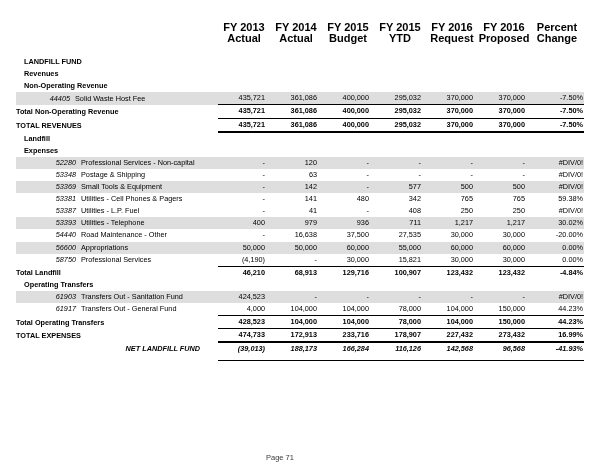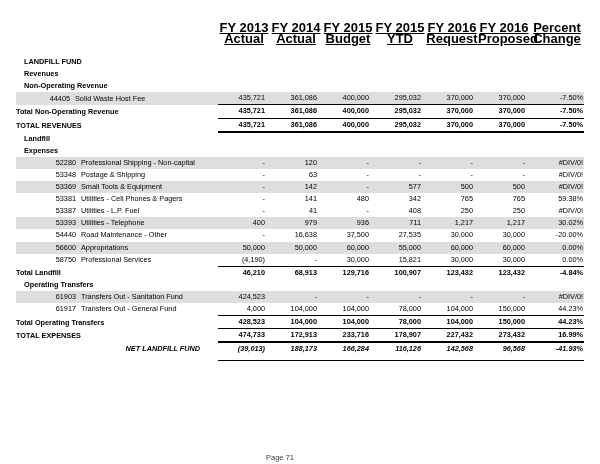--- a/index.html
+++ b/index.html
@@ -39,25 +39,24 @@
     vertical-align: bottom;
     line-height: 12.1px;
     height: 12.1px;
     white-space: nowrap;
   }
 
   
   thead th {
     font-weight: bold;
     text-align: center;
-    font-size: 13px;
+    font-size: 11px;
     line-height: 11px;
     height: 11px;
     padding-bottom: 0px;
-    text-decoration: underline;
   }
   thead th.c-label-h { text-align: left; }
   thead th .hl2 { display: block; }
 
   
   td.num {
     text-align: right;
     padding-right: 5px;
   }
   td.pct {
@@ -72,20 +71,21 @@
   
   .row-section td { font-weight: bold; }
   .row-section td.label { padding-left: 8px; }
 
   
   .row-detail td.label { padding-left: 0px; }
   .acct {
     display: inline-block;
     width: 34px;
     text-align: right;
+    font-style: italic;
     margin-right: 5px;
   }
   .row-detail.lvl1 .acct { margin-left: 20px; }
   .row-detail.lvl2 .acct { margin-left: 26px; }
 
   
   .shade td { background: #dedede; }
 
   
   .row-total td { font-weight: bold; }
@@ -234,21 +234,21 @@
           <td class="label">Expenses</td>
           <td class="num empty-cell" style="border-top: none;"></td>
           <td class="num empty-cell" style="border-top: none;"></td>
           <td class="num empty-cell" style="border-top: none;"></td>
           <td class="num empty-cell" style="border-top: none;"></td>
           <td class="num empty-cell" style="border-top: none;"></td>
           <td class="num empty-cell" style="border-top: none;"></td>
           <td class="pct empty-cell" style="border-top: none;"></td>
         </tr>
         <tr class="row-detail lvl2 shade">
-          <td class="label"><span class="acct">52280</span><span>Professional Shipping - Non-capital</span></td>
+          <td class="label"><span class="acct">52280</span><span>Professional Services - Non-capital</span></td>
           <td class="num">-</td>
           <td class="num">120</td>
           <td class="num">-</td>
           <td class="num">-</td>
           <td class="num">-</td>
           <td class="num">-</td>
           <td class="pct">#DIV/0!</td>
         </tr>
         <tr class="row-detail lvl2">
           <td class="label"><span class="acct">53348</span><span>Postage &amp; Shipping</span></td>

